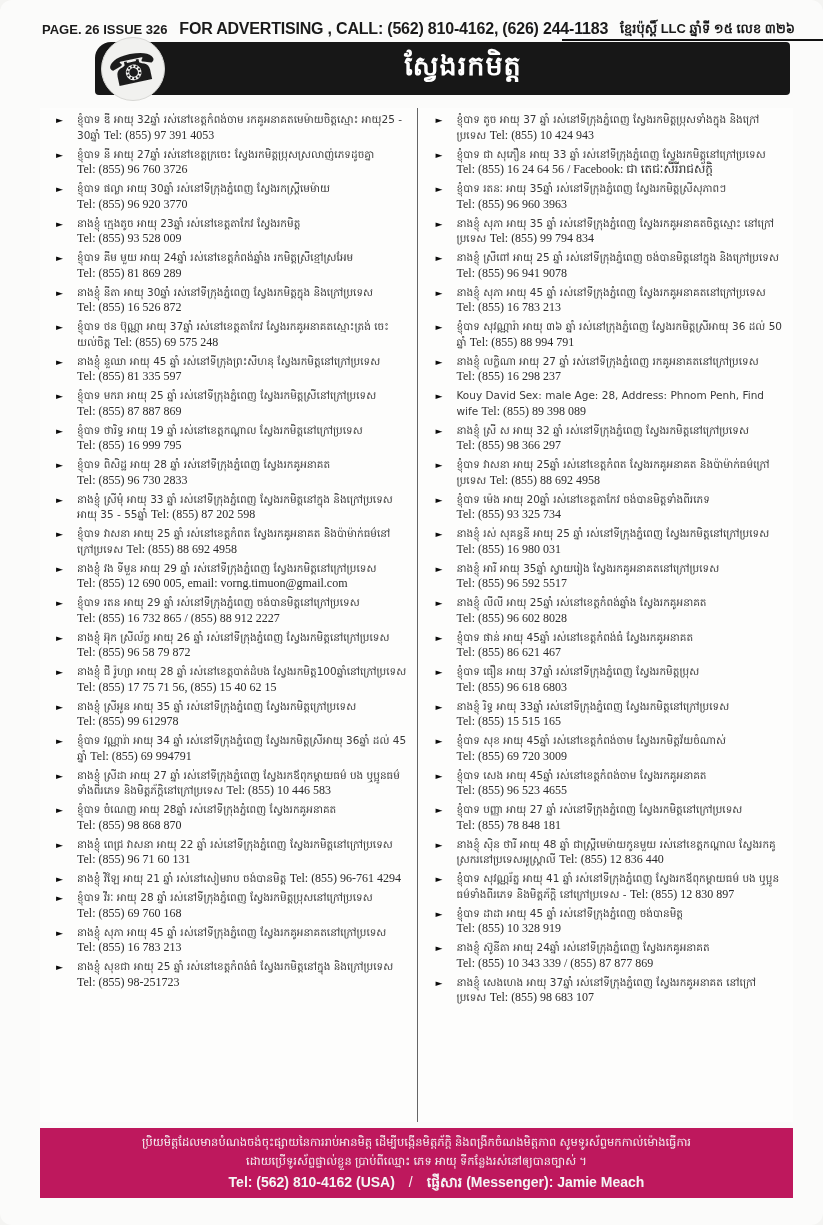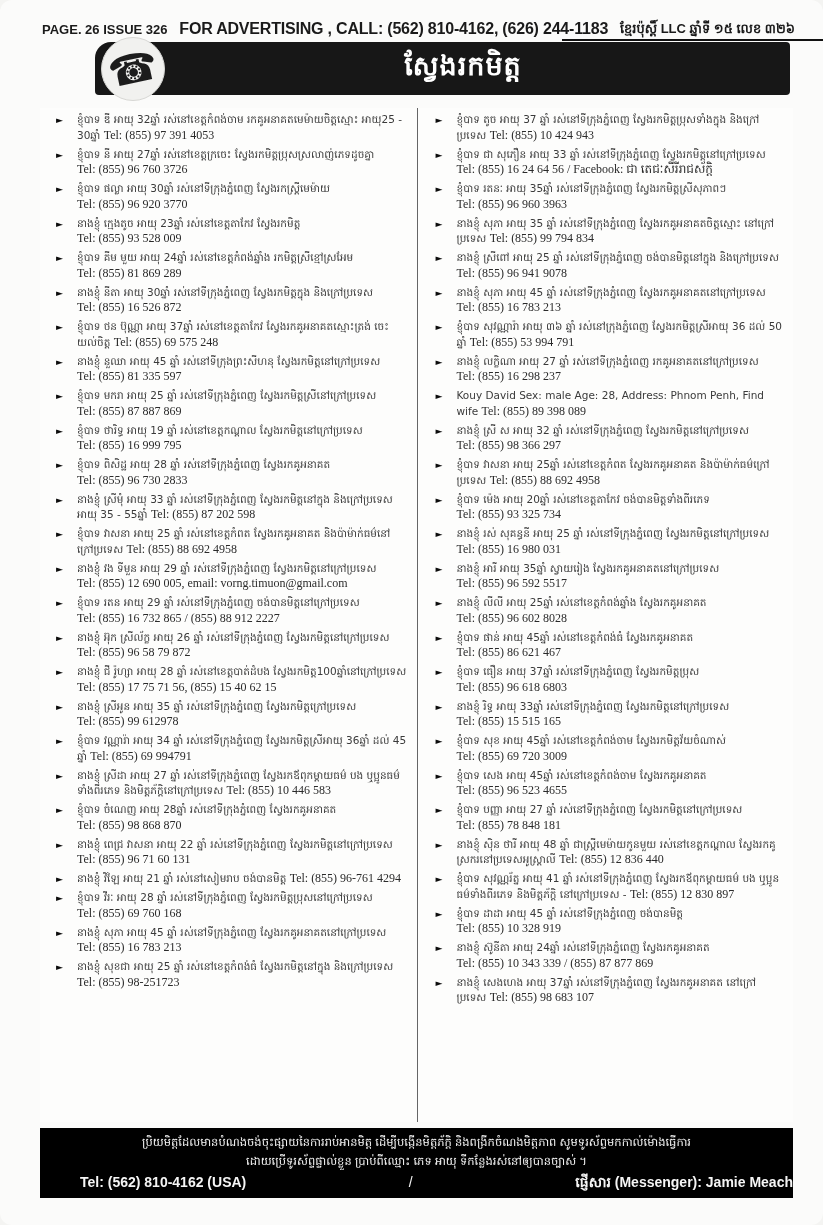--- a/index.html
+++ b/index.html
@@ -63,27 +63,27 @@
     font-family:"DejaVu Sans", sans-serif;
   }
   .tel {
     font-family:Liberation Serif, serif; font-size:12px; color:#2a2a2a;
     white-space:nowrap;
   }
 
   
   .footer {
     position:absolute; top:1128px; left:40px; right:30px; height:70px;
-    background:#000000; color:#f5f5f5; text-align:center;
+    background:#be185d; color:#f5f5f5; text-align:center;
     padding-top:5px;
   }
   .footer .f-line { font-size:11.5px; line-height:19px; }
   .footer .f-contact {
     font-size:14px; line-height:22px; font-weight:bold;
-    display:flex; align-items:center; justify-content:space-between; gap:14px;margin-left:40px;
+    display:flex; align-items:center; justify-content:center; gap:14px;margin-left:40px;
   }
   .footer .f-contact .sep { font-weight:normal; }
 </style>
 </head>
 <body>
 
 <div class="sheet">
 
   <div class="masthead">
     <span>PAGE. 26  ISSUE 326</span>
@@ -292,21 +292,21 @@
 
   <div class="entry">
     <span class="bullet">►</span>
     <span class="body">នាងខ្ញុំ សុភា អាយុ 45 ឆ្នាំ រស់នៅទីក្រុងភ្នំពេញ ស្វែងរកគូអនាគតនៅក្រៅប្រទេស</span>
     <span class="tel">Tel: (855) 16 783 213</span>
   </div>
 
   <div class="entry">
     <span class="bullet">►</span>
     <span class="body">ខ្ញុំបាទ សុវណ្ណារ៉ា អាយុ ៣៦ ឆ្នាំ រស់នៅក្រុងភ្នំពេញ ស្វែងរកមិត្តស្រីអាយុ 36 ដល់ 50 ឆ្នាំ</span>
-    <span class="tel">Tel: (855) 53 994 791</span>
+    <span class="tel">Tel: (855) 88 994 791</span>
   </div>
 
   <div class="entry">
     <span class="bullet">►</span>
     <span class="body">នាងខ្ញុំ លក្ខិណា អាយុ 27 ឆ្នាំ រស់នៅទីក្រុងភ្នំពេញ រកគូអនាគតនៅក្រៅប្រទេស</span>
     <span class="tel">Tel: (855) 16 298 237</span>
   </div>
 
   <div class="entry">
     <span class="bullet">►</span>

